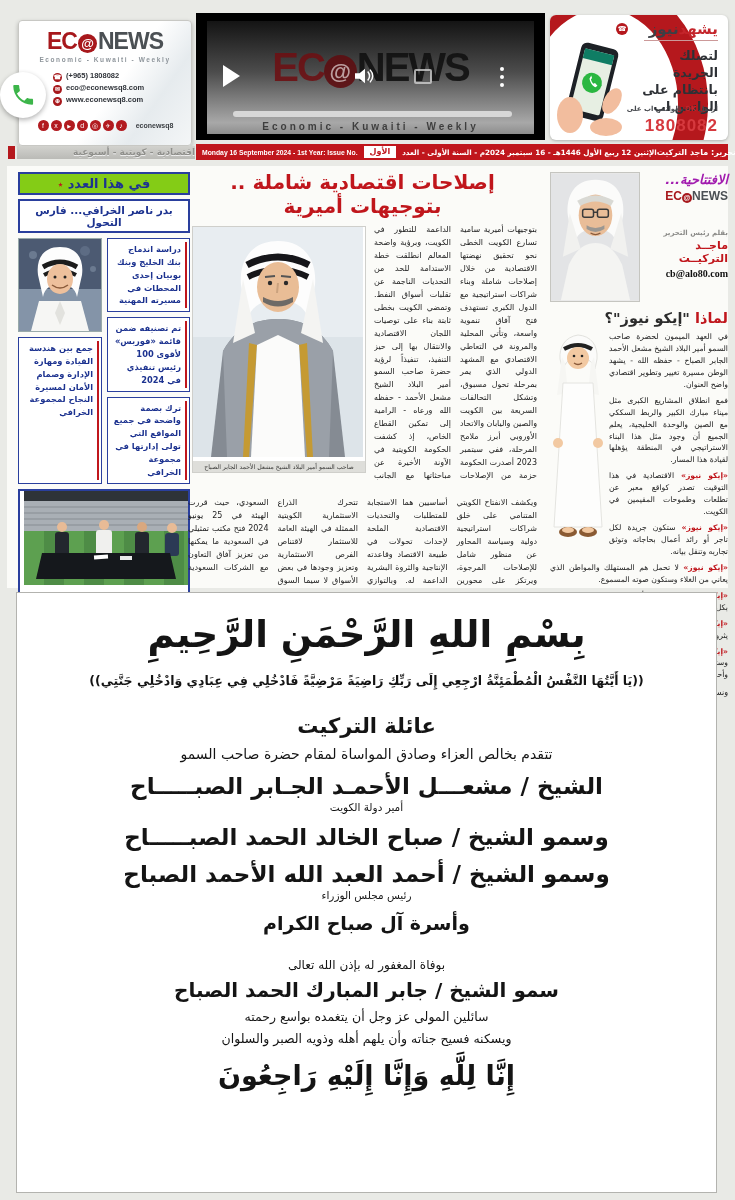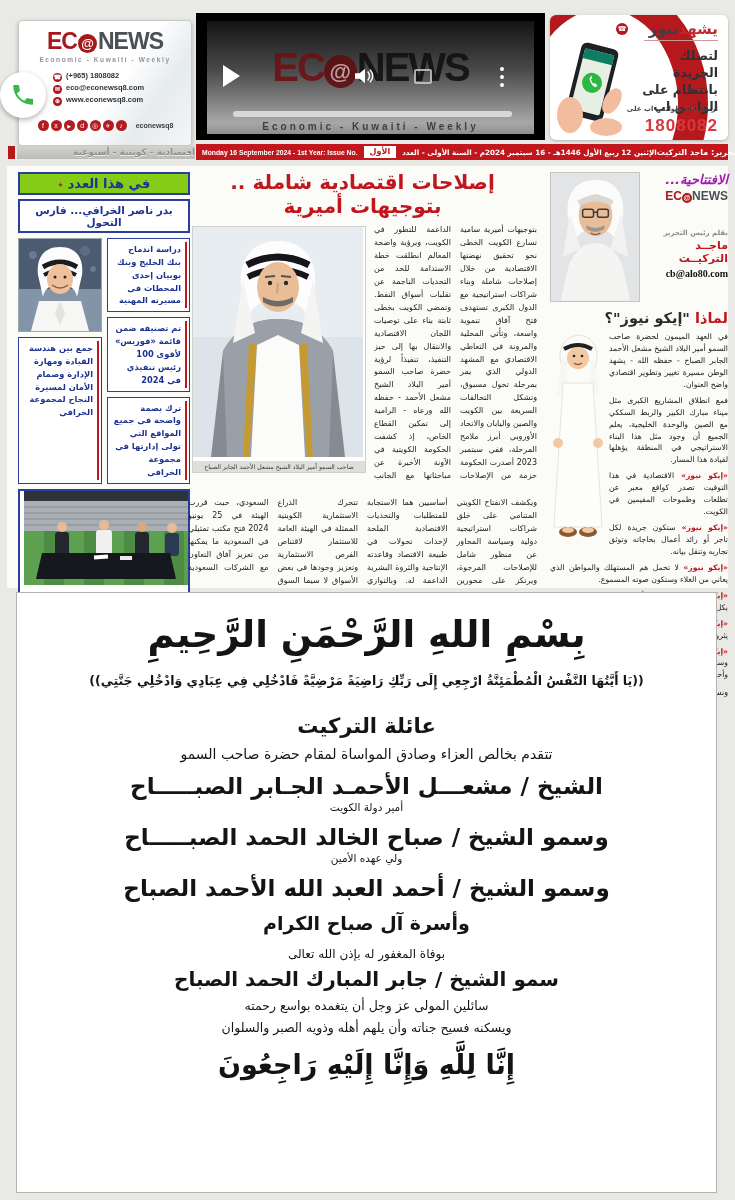--- a/index.html
+++ b/index.html
@@ -114,21 +114,21 @@
 
   
   .condolence{position:absolute;left:16px;top:592px;width:701px;height:601px;background:#fff;border:1px solid #b3b3af;text-align:center;direction:rtl;color:#141414;box-sizing:border-box;padding-top:14px;}
   .c-bismillah{font-size:37px;font-weight:bold;line-height:1.5;}
   .c-verse{font-size:12.5px;font-weight:bold;margin-top:10px;}
   .c-family{font-size:21px;font-weight:bold;margin-top:26px;}
   .c-intro{font-size:14px;margin-top:8px;}
   .c-name{font-size:23px;font-weight:bold;margin-top:11px;}
   .c-role{font-size:10.5px;margin-top:2px;}
   .c-family2{font-size:19px;font-weight:bold;margin-top:11px;}
-  .c-dintro{font-size:12px;margin-top:13px;}
+  .c-dintro{font-size:12px;margin-top:24px;}
   .c-deceased{font-size:20px;font-weight:bold;margin-top:6px;}
   .c-prayer{font-size:12.5px;margin-top:7px;}
   .c-closing{font-size:27px;font-weight:bold;margin-top:14px;}
 </style>
 </head>
 <body>
 
 <div class="page">
 
   <div class="biz-card">
@@ -372,22 +372,22 @@
   </div>
 
   <div class="condolence">
     <div class="c-bismillah">بِسْمِ اللهِ الرَّحْمَنِ الرَّحِيمِ</div>
     <div class="c-verse">((يَا أَيَّتُهَا النَّفْسُ الْمُطْمَئِنَّةُ ارْجِعِي إِلَى رَبِّكِ رَاضِيَةً مَرْضِيَّةً فَادْخُلِي فِي عِبَادِي وَادْخُلِي جَنَّتِي))</div>
     <div class="c-family">عائلة التركيت</div>
     <div class="c-intro">تتقدم بخالص العزاء وصادق المواساة لمقام حضرة صاحب السمو</div>
     <div class="c-name">الشيخ / مشعـــل الأحمـد الجـابر الصبـــــاح</div>
     <div class="c-role">أمير دولة الكويت</div>
     <div class="c-name">وسمو الشيخ / صباح الخالد الحمد الصبـــــاح</div>
-    <div class="c-role">ولي عهده الأمين</div>
     <div class="c-name">وسمو الشيخ / أحمد العبد الله الأحمد الصباح</div>
+    <div class="c-role">رئيس مجلس الوزراء</div>
     <div class="c-family2">وأسرة آل صباح الكرام</div>
     <div class="c-dintro">بوفاة المغفور له بإذن الله تعالى</div>
     <div class="c-deceased">سمو الشيخ / جابر المبارك الحمد الصباح</div>
     <div class="c-prayer">سائلين المولى عز وجل أن يتغمده بواسع رحمته</div>
     <div class="c-prayer">ويسكنه فسيح جناته وأن يلهم أهله وذويه الصبر والسلوان</div>
     <div class="c-closing">إِنَّا لِلَّهِ وَإِنَّا إِلَيْهِ رَاجِعُونَ</div>
   </div>
 
 </div>
 

